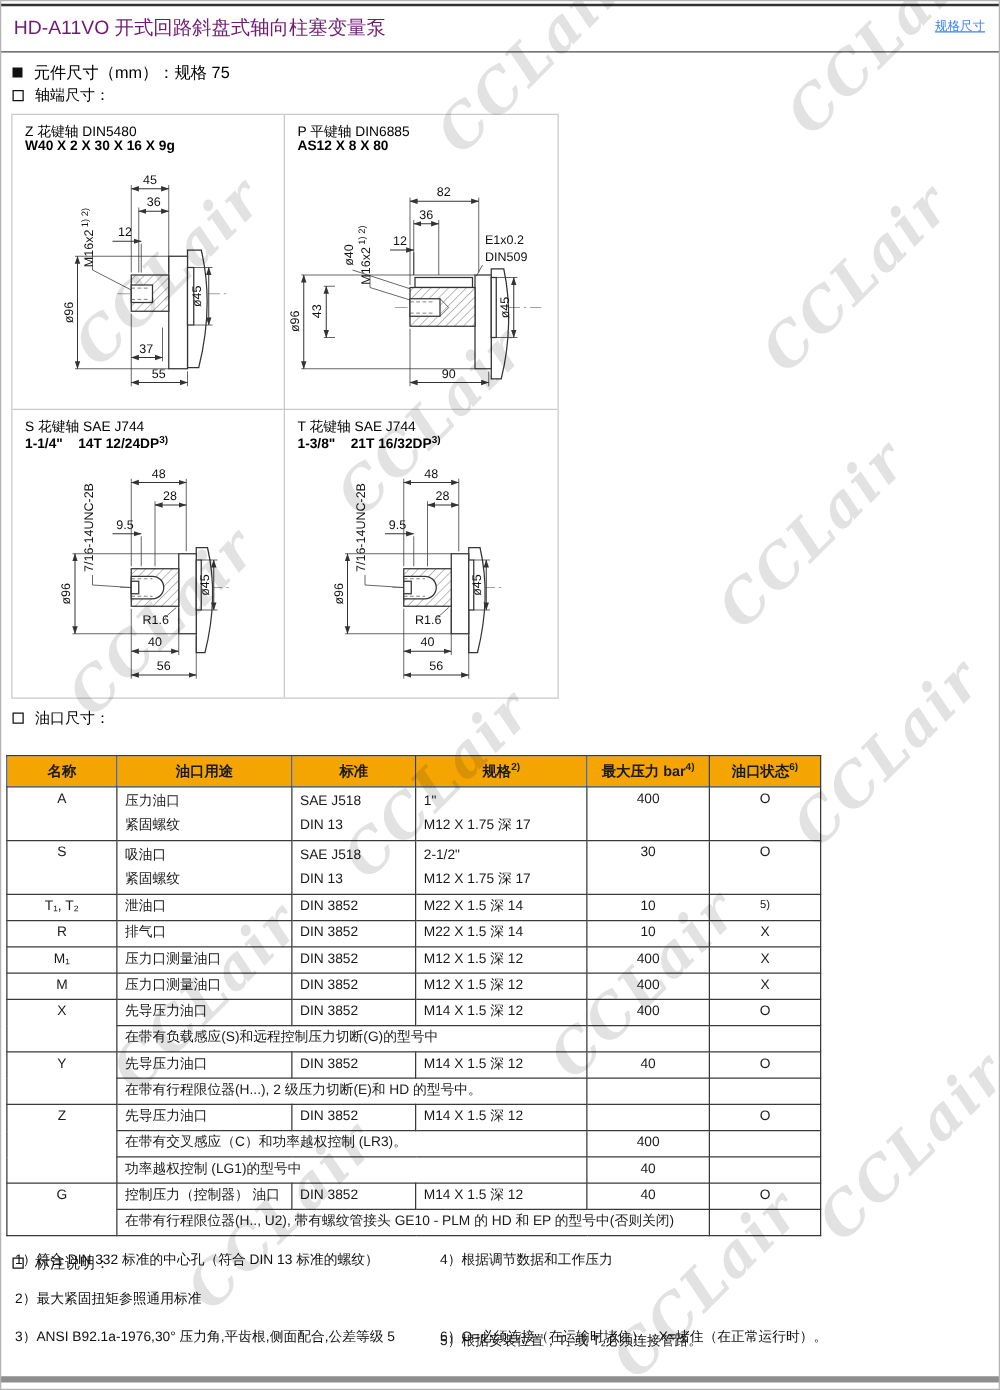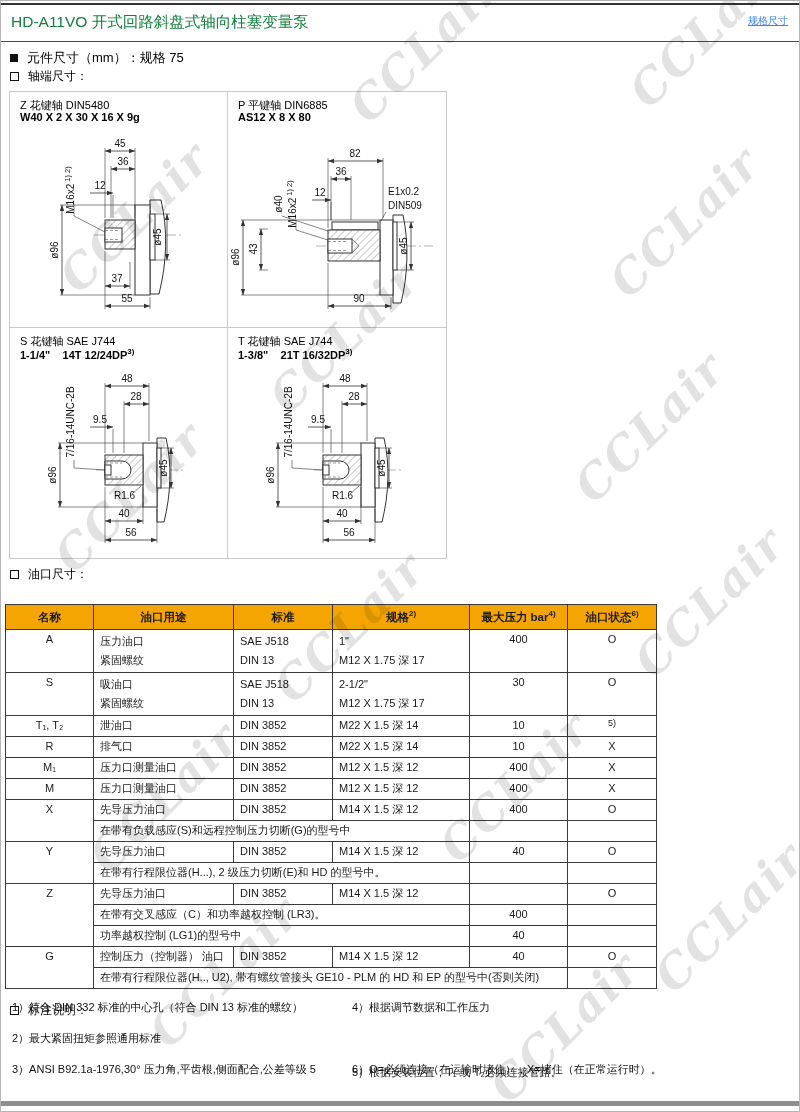--- a/index.html
+++ b/index.html
@@ -6,21 +6,21 @@
   body{
     width:800px;height:1112px;position:relative;background:#fff;
     font-family:"Liberation Sans","DejaVu Sans",sans-serif;color:#111;
     overflow:hidden;
   }
   .page-border{position:absolute;inset:0;border:1px solid #b5b5b5;pointer-events:none;z-index:6;}
   .top-rule{position:absolute;left:0;top:3px;width:100%;height:2px;background:#333;z-index:2;}
   .title-rule{position:absolute;left:0;top:41px;width:100%;height:1px;background:#4a4a4a;z-index:2;}
   .bottom-bar{position:absolute;left:0;top:1101px;width:100%;height:5px;background:#8e8e8e;z-index:2;}
 
-  .doc-title{position:absolute;left:11px;top:12px;font-size:15.5px;color:#15803d;z-index:3;}
+  .doc-title{position:absolute;left:11px;top:12px;font-size:15.5px;color:#701a75;z-index:3;}
   .corner-label{position:absolute;right:12px;top:14px;font-size:10px;color:#3b82f6;z-index:3;text-decoration:underline;}
 
   .section-line{position:absolute;left:10px;font-size:13px;color:#000;z-index:3;display:flex;align-items:center;}
   .sq{display:inline-block;width:8px;height:8px;margin-right:9px;flex:0 0 auto;}
   .sq.filled{background:#111;}
   .sq.hollow{border:1.6px solid #111;box-sizing:border-box;width:9px;height:9px;}
 
   
   .panel-grid{position:absolute;left:9px;top:91px;width:436px;height:466px;border:1px solid #c9c9c9;z-index:3;background:transparent;}
   .panel{position:absolute;width:218px;}

